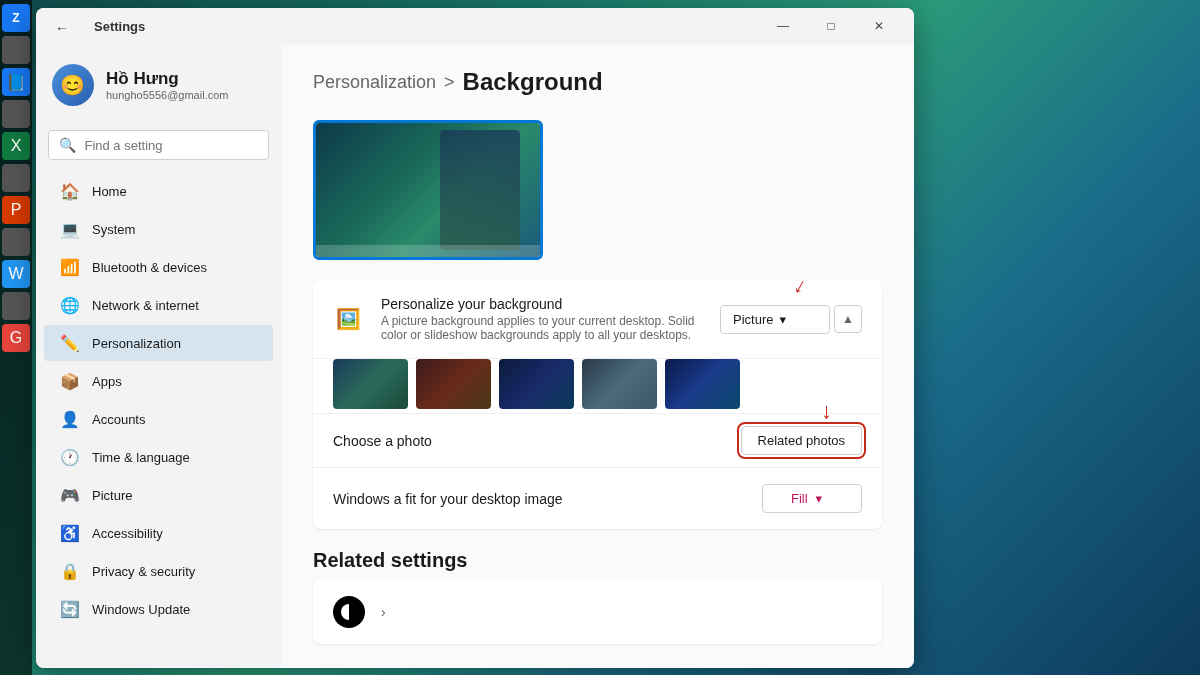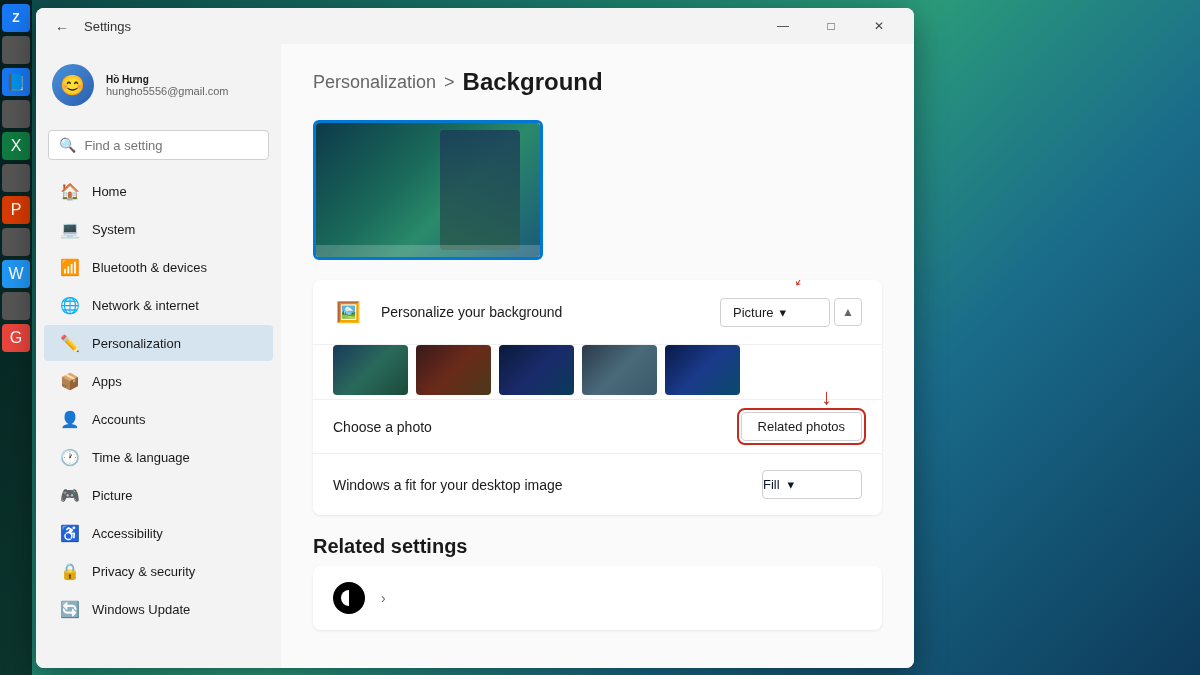--- a/index.html
+++ b/index.html
@@ -80,22 +80,23 @@
       justify-content: center;
       border-radius: 4px;
       cursor: pointer;
       font-size: 14px;
       color: #444;
     }
 
     .title-bar-title {
       font-size: 13px;
       color: #333;
-      margin-left: 8px;
+      margin-left: 18px;
       flex: 1;
+      font-weight: bold;
     }
 
     .title-bar-controls {
       display: flex;
       gap: 2px;
     }
 
     .title-btn {
       width: 46px;
       height: 32px;
@@ -147,21 +148,21 @@
       overflow: hidden;
       flex-shrink: 0;
     }
 
     .user-info {
       display: flex;
       flex-direction: column;
     }
 
     .user-name {
-      font-size: 10px;
+      font-size: 17px;
       font-weight: 600;
       color: #1a1a1a;
     }
 
     .user-email {
       font-size: 11px;
       color: #666;
     }
 
     
@@ -373,26 +374,26 @@
       outline-offset: 2px;
     }
 
     
     .fill-dropdown {
       display: flex;
       align-items: center;
       background: white;
       border: 1px solid #d0d0d0;
       border-radius: 4px;
-      padding: 6px 0;
+      padding: 6px 28px;
       font-size: 13px;
       cursor: pointer;
       gap: 8px;
       min-width: 100px;
-      color: #0f172a;
+      color: #be185d;
     }
 
     
     .section-heading {
       font-size: 20px;
       font-weight: 600;
       color: #1a1a1a;
       margin: 20px 0 8px;
     }
 
@@ -579,20 +580,21 @@
           <div style="width:80px; height:120px; background: linear-gradient(to bottom, #1a3a5a, #2a5a4a); border-radius: 4px; opacity:0.8;"></div>
         </div>
         <div class="preview-taskbar-mini"></div>
       </div>
 
       <div class="section-card">
         <div class="setting-row">
           <div class="setting-icon">🖼️</div>
           <div class="setting-text">
             <div class="setting-title">Personalize your background</div>
+            <div class="setting-desc">A picture background applies to your current desktop. Solid color or slideshow backgrounds apply to all your desktops.</div>
           </div>
           <div class="setting-control">
 
             <div style="position:relative; display:flex; align-items:center;">
 
               <div style="position:absolute; top:-32px; right:56px; color:#c42b1c; font-size:22px; transform:rotate(30deg);">↓</div>
               <div class="picture-dropdown">
                 <span>Picture</span>
                 <span>▾</span>
               </div>

